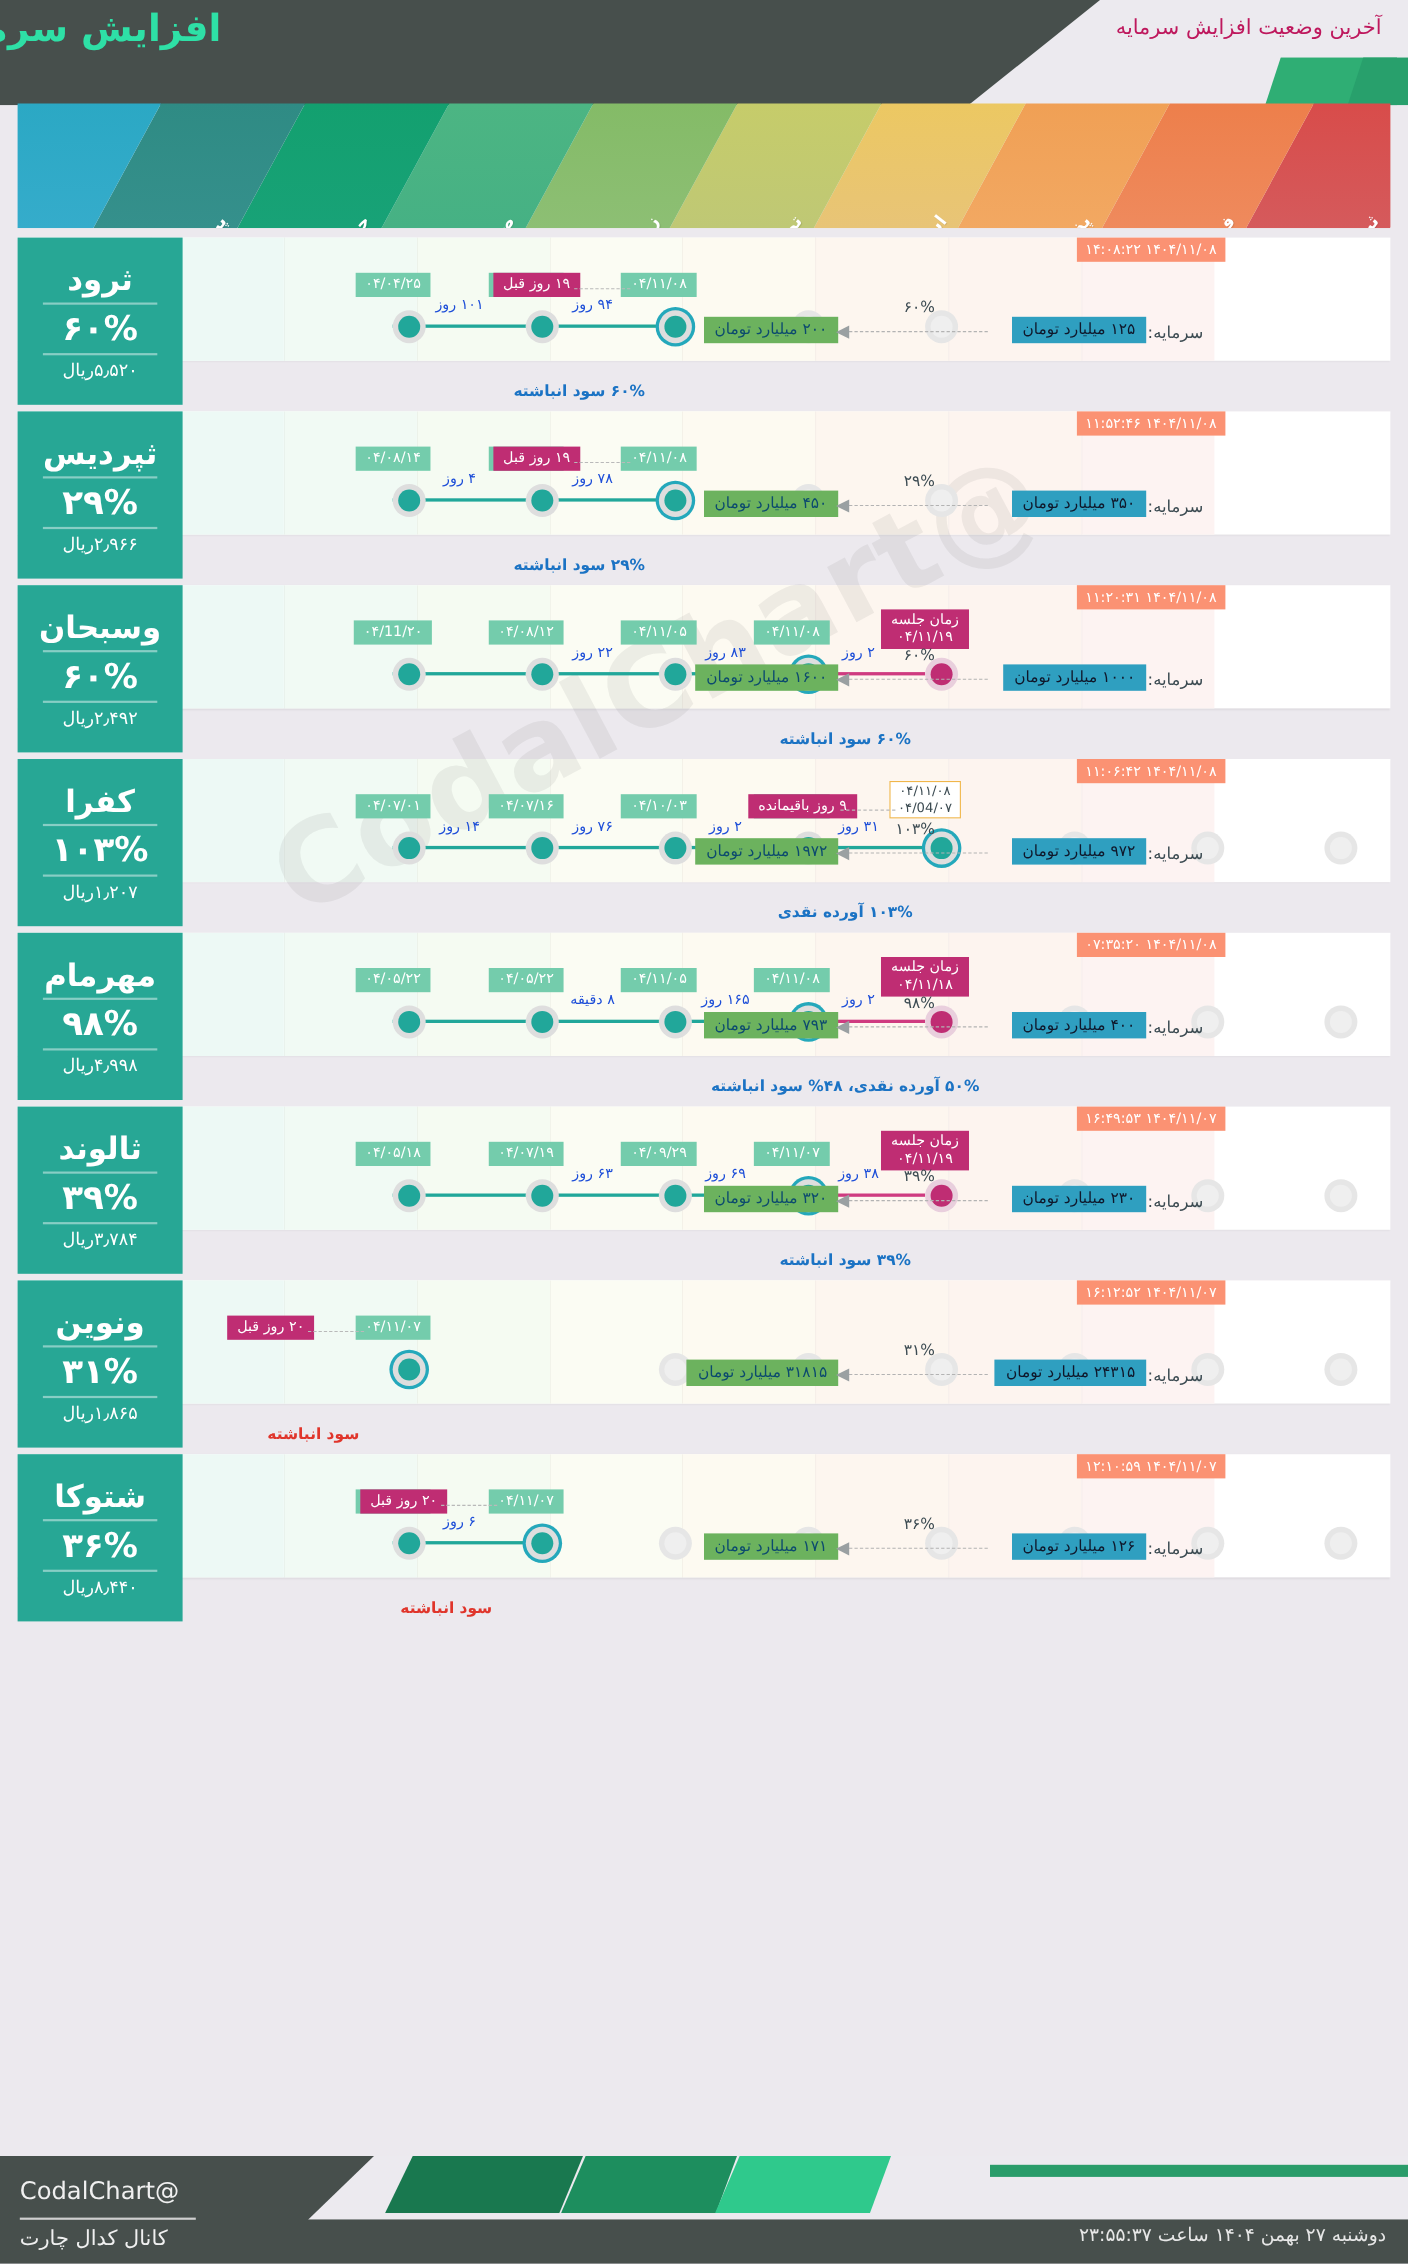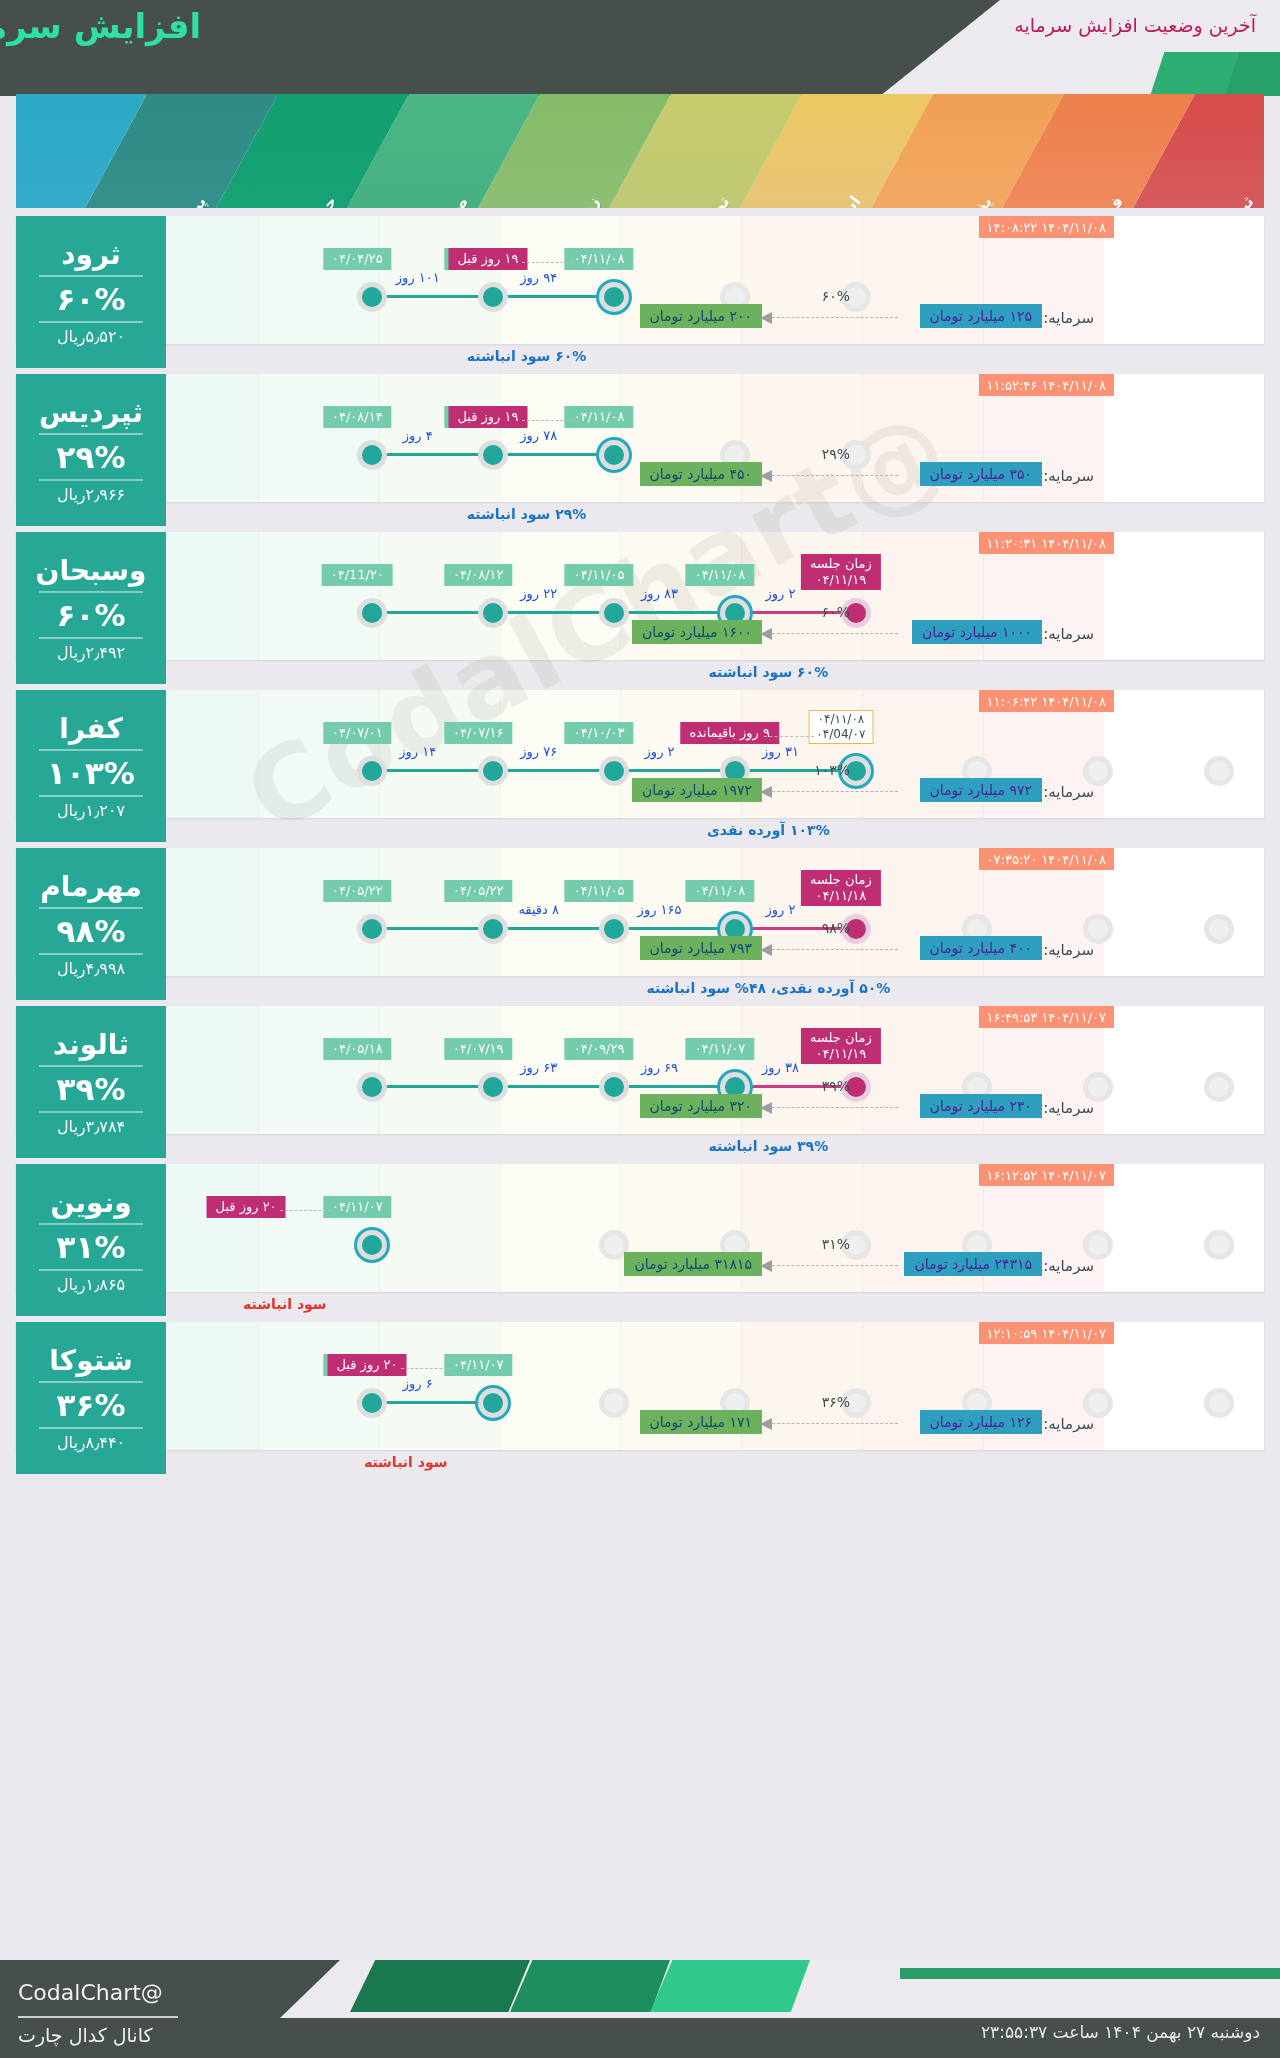--- a/index.html
+++ b/index.html
@@ -49,21 +49,21 @@
     position:absolute; bottom:6px; right:6px;
     color:#fff; font-size:16px; font-weight:bold;
     white-space:nowrap;
     transform-origin: bottom right;
     transform: rotate(-52deg);
     text-shadow: 0 1px 1px rgba(0,0,0,0.12);
   }
 
   
   .row {
-    position:absolute; left:16px; width:1248px; height:128px;
+    position:absolute; left:16px; width:1248px; height:112px;
     background:#fff;
     box-shadow: 0 1px 2px rgba(0,0,0,0.09);
   }
   .row-cols { position:absolute; inset:0 160px 0 0; display:flex; }
   .row-col { flex:1 1 0; height:100%; border-left:1px solid rgba(0,0,0,0.035); }
 
   .ts {
     position:absolute; top:0; right:0; height:22px; padding:2px 8px 0 8px;
     background:#fb9273; color:#fff; font-size:13px; line-height:20px;
     white-space:nowrap; z-index:7;
@@ -101,21 +101,21 @@
   .note {
     position:absolute; top:108px; font-size:14px; color:#1b73c4; white-space:nowrap;
     transform:translateX(50%); font-weight:bold;
   }
   .note.red { color:#e0352b; }
 
   
   .cap { position:absolute; bottom:10px; right:170px; left:16px; height:30px; z-index:5; }
   .cap-label { position:absolute; right:0; top:5px; font-size:15px; color:#3c4b52; white-space:nowrap; }
   .cap-from {
-    position:absolute; top:0; background:#2f9fc0; color:#4c1d95; font-size:14px;
+    position:absolute; top:0; background:#2f9fc0; color:#0f172a; font-size:14px;
     padding:4px 10px; white-space:nowrap;
   }
   .cap-to {
     position:absolute; top:0; background:#6cb25e; color:#0c4a6e; font-size:14px;
     padding:4px 10px; white-space:nowrap;
   }
   .cap-arrow { position:absolute; top:13px; height:1px; border-top:1px dashed #b3b3b3; }
   .cap-arrow::before {
     content:""; position:absolute; left:-2px; top:-6px;
     border-top:6px solid transparent; border-bottom:6px solid transparent;

